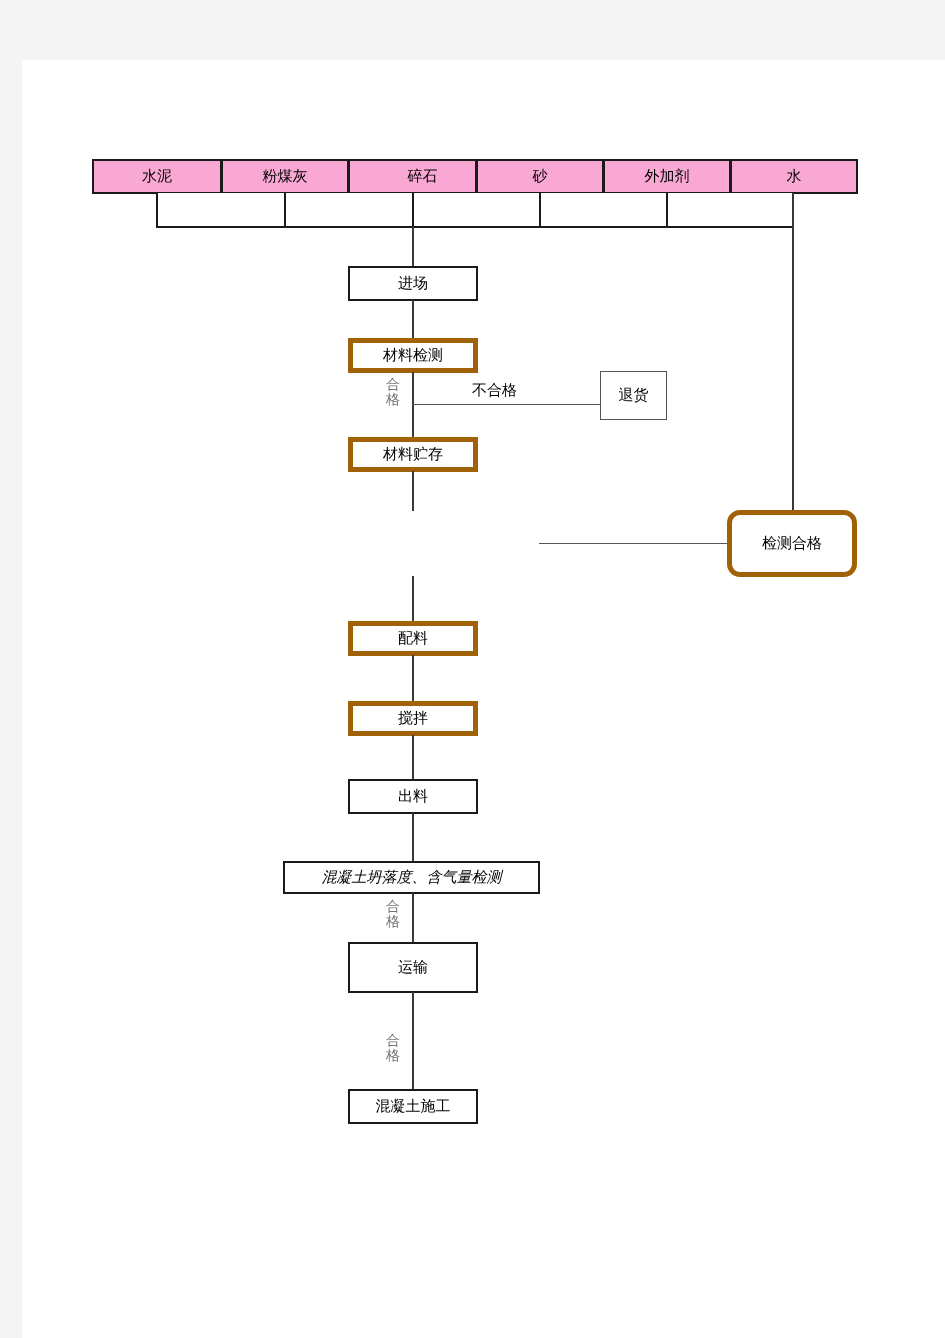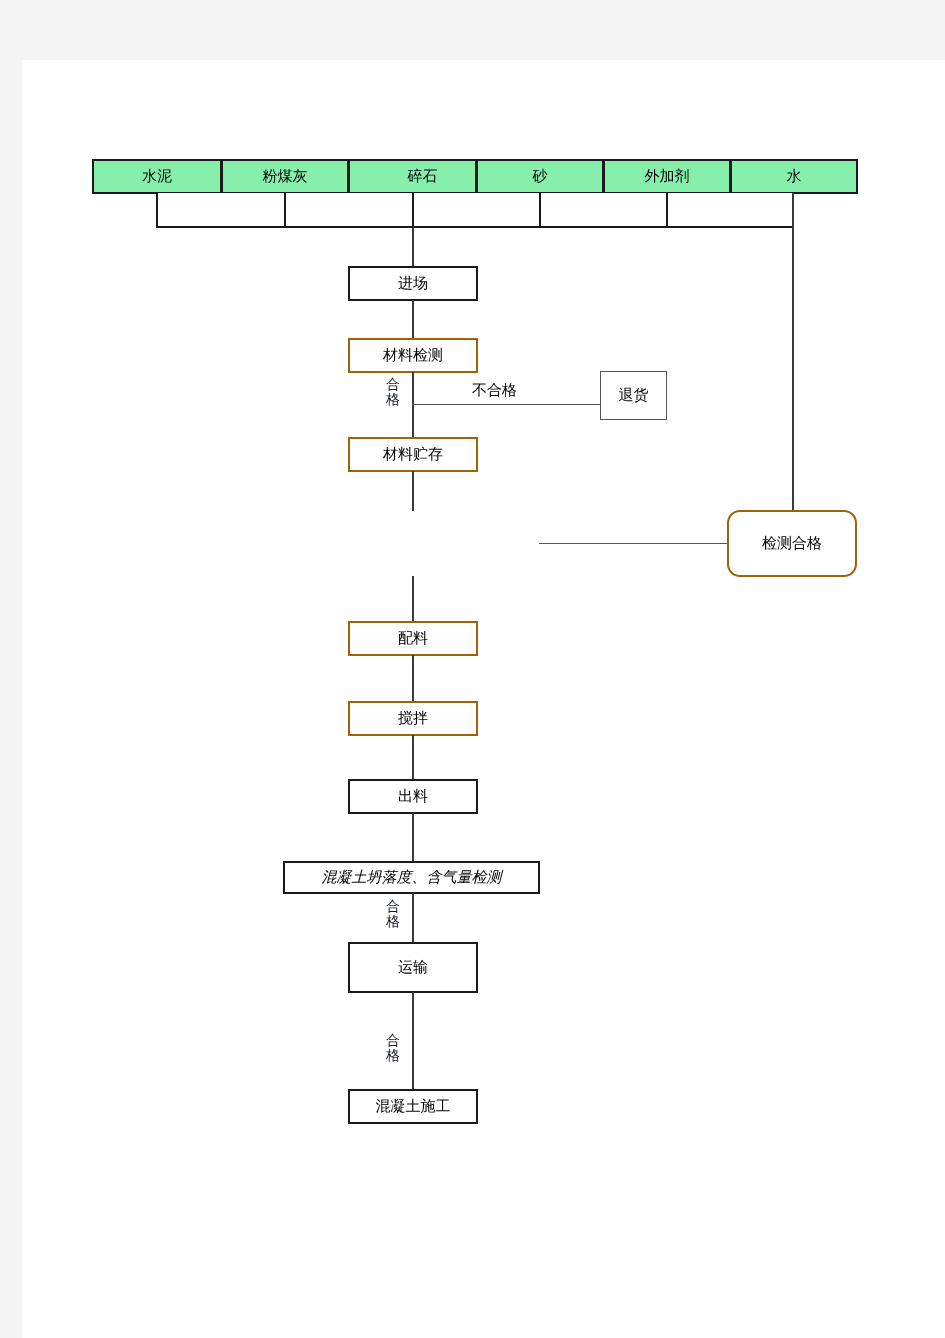--- a/index.html
+++ b/index.html
@@ -38,42 +38,42 @@
     font-weight: bold;
     letter-spacing: 1px;
     color: #000;
     white-space: nowrap;
   }
   
   .box {
     position: absolute;
     box-sizing: border-box;
     background: #ffffff;
-    border: 2px solid #a16207;
+    border: 5px solid #a16207;
     display: flex;
     align-items: center;
     justify-content: center;
     font-size: 15px;
     color: #000;
     white-space: nowrap;
     line-height: 1;
   }
   .box.heavy {
     border-width: 2px;
     border-color: #1a1a1a;
   }
   .box.thin {
     border-width: 1px;
     border-color: #555;
   }
   
   .mat-cell {
     position: absolute;
     box-sizing: border-box;
-    background: #86efac;
+    background: #f9a8d4;
     border: 2px solid #1a1a1a;
     display: flex;
     align-items: center;
     justify-content: center;
     font-size: 15px;
     color: #000;
     white-space: nowrap;
   }
   
   .stub-cell {
@@ -95,21 +95,21 @@
     background: #3a3a3a;
   }
   .hline.thin {
     height: 1px;
     background: #555;
   }
   
   .vlabel {
     position: absolute;
     font-size: 14px;
-    color: #0f172a;
+    color: #737373;
     line-height: 1.05;
     text-align: center;
     width: 16px;
     white-space: normal;
     word-break: break-all;
   }
   .hlabel {
     position: absolute;
     font-size: 15px;
     color: #000;

